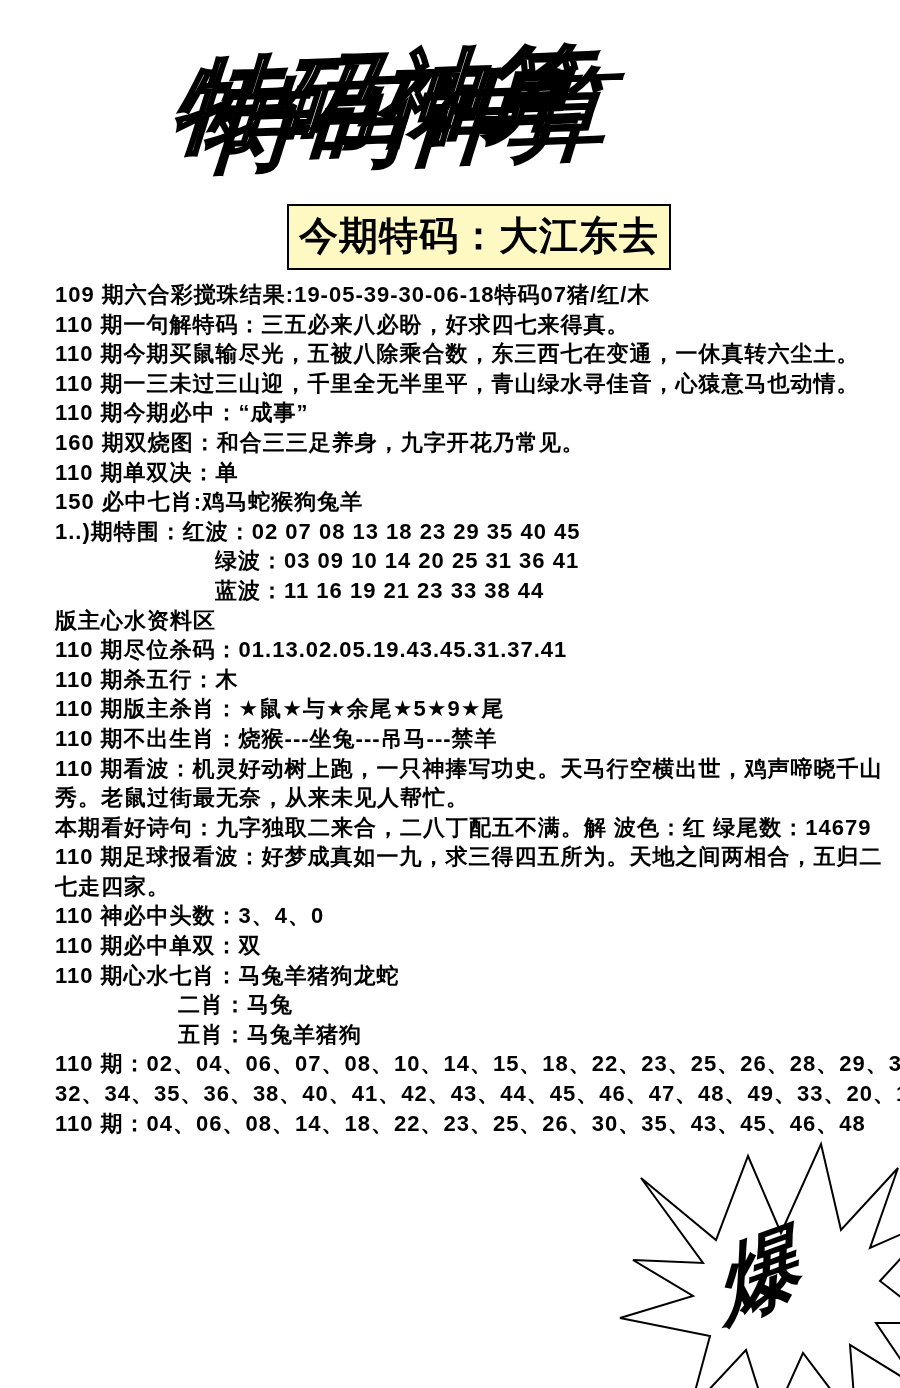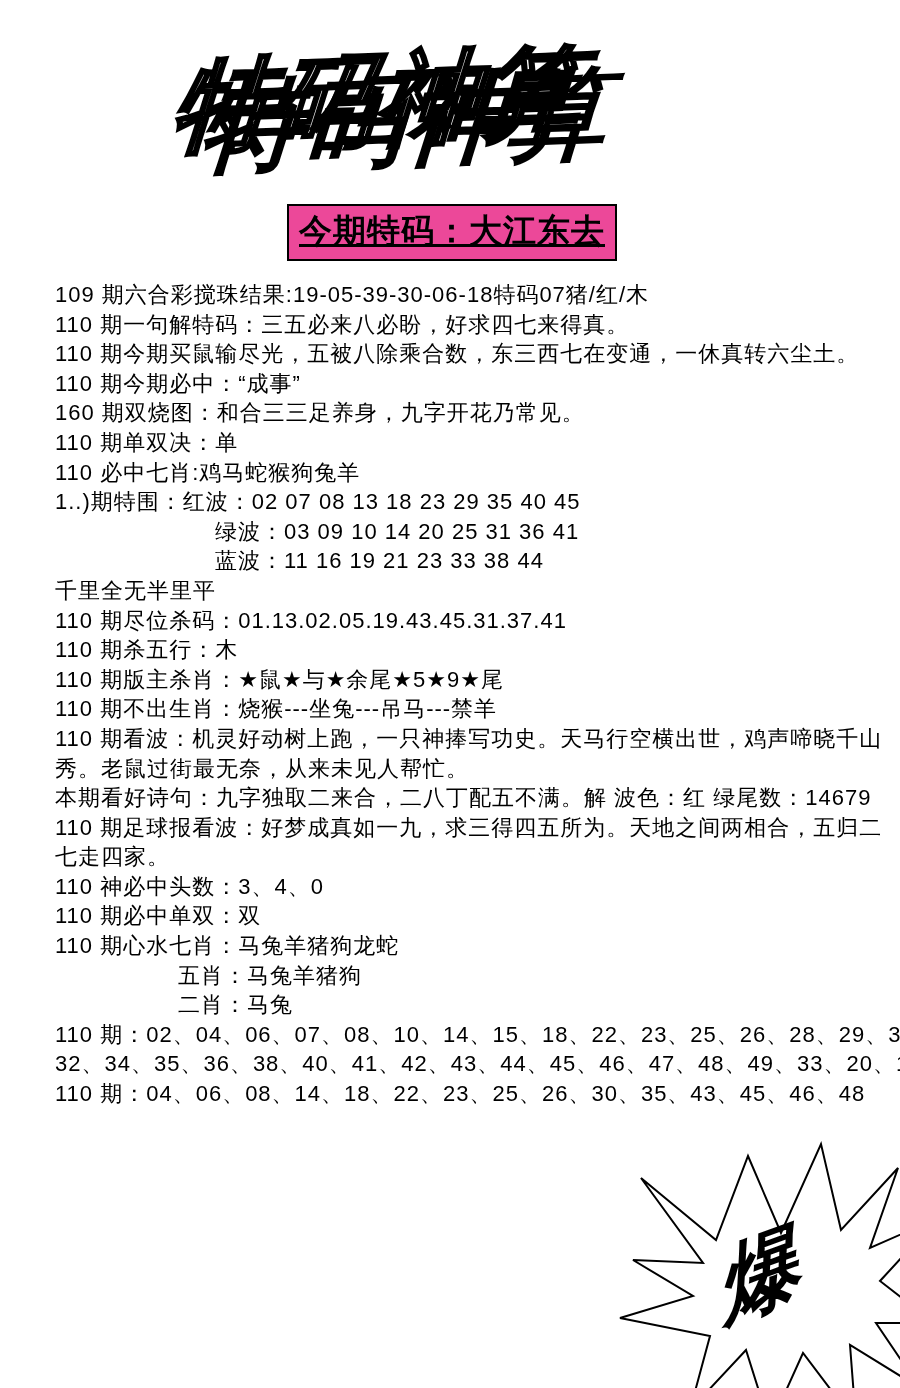--- a/index.html
+++ b/index.html
@@ -10,27 +10,27 @@
   
   .masthead{position:absolute;left:175px;top:46px;width:560px;height:170px;transform:rotate(-2deg);}
   .masthead .title{
     position:absolute;font-size:100px;font-weight:bold;white-space:nowrap;
     font-style:italic;transform:skewX(-6deg);letter-spacing:2px;line-height:1;
   }
   .masthead .outline{left:0;top:0;color:#fff;-webkit-text-stroke:3px #000;}
   .masthead .solid{left:26px;top:22px;color:#000;}
   
   .header-box{
-    position:absolute;left:287px;top:204px;border:2px solid #000;background:#ec4899;
-    padding:3px 10px 5px 10px;font-size:33px;font-weight:bold;letter-spacing:1px;white-space:nowrap;text-decoration:underline;
+    position:absolute;left:287px;top:204px;border:2px solid #000;background:#fef9c3;
+    padding:3px 10px 5px 10px;font-size:39px;font-weight:bold;letter-spacing:1px;white-space:nowrap;
   }
   
   .content{
     position:absolute;left:55px;top:280px;width:840px;
-    font-size:22px;font-weight:normal;letter-spacing:1px;line-height:29.6px;
+    font-size:22px;font-weight:bold;letter-spacing:1px;line-height:29.6px;
   }
   .line{white-space:nowrap;}
   .indent-1{padding-left:160px;}
   .indent-2{padding-left:123px;}
   
   .burst{position:absolute;left:598px;top:1138px;width:302px;height:250px;}
   .burst svg{position:absolute;left:0;top:0;}
   .burst-text{
     position:absolute;left:118px;top:96px;font-size:84px;font-weight:bold;line-height:1;
     font-style:italic;transform:rotate(-20deg) skewX(-10deg);color:#000;
@@ -45,42 +45,43 @@
     <span class="title outline">特码神算</span>
     <span class="title solid">特码神算</span>
   </div>
 
   <div class="header-box"><span>今期特码：</span><span>大江东去</span></div>
 
   <div class="content">
       <div class="line indent-0">109 期六合彩搅珠结果:19-05-39-30-06-18特码07猪/红/木</div>
       <div class="line indent-0">110 期一句解特码：三五必来八必盼，好求四七来得真。</div>
       <div class="line indent-0">110 期今期买鼠输尽光，五被八除乘合数，东三西七在变通，一休真转六尘土。</div>
+      <div class="line indent-0">110 期一三未过三山迎，千里全无半里平，青山绿水寻佳音，心猿意马也动情。</div>
       <div class="line indent-0">110 期今期必中：“成事”</div>
       <div class="line indent-0">160 期双烧图：和合三三足养身，九字开花乃常见。</div>
       <div class="line indent-0">110 期单双决：单</div>
-      <div class="line indent-0">110 必中七肖:鸡马蛇猴狗兔羊</div>
+      <div class="line indent-0">150 必中七肖:鸡马蛇猴狗兔羊</div>
       <div class="line indent-0">1..)期特围：红波：02 07 08 13 18 23 29 35 40 45</div>
       <div class="line indent-1">绿波：03 09 10 14 20 25 31 36 41</div>
       <div class="line indent-1">蓝波：11 16 19 21 23 33 38 44</div>
-      <div class="line indent-0">千里全无半里平</div>
+      <div class="line indent-0">版主心水资料区</div>
       <div class="line indent-0">110 期尽位杀码：01.13.02.05.19.43.45.31.37.41</div>
       <div class="line indent-0">110 期杀五行：木</div>
       <div class="line indent-0">110 期版主杀肖：★鼠★与★余尾★5★9★尾</div>
       <div class="line indent-0">110 期不出生肖：烧猴---坐兔---吊马---禁羊</div>
       <div class="line indent-0">110 期看波：机灵好动树上跑，一只神捧写功史。天马行空横出世，鸡声啼晓千山</div>
       <div class="line indent-0">秀。老鼠过街最无奈，从来未见人帮忙。</div>
       <div class="line indent-0">本期看好诗句：九字独取二来合，二八丁配五不满。解 波色：红 绿尾数：14679</div>
       <div class="line indent-0">110 期足球报看波：好梦成真如一九，求三得四五所为。天地之间两相合，五归二</div>
       <div class="line indent-0">七走四家。</div>
       <div class="line indent-0">110 神必中头数：3、4、0</div>
       <div class="line indent-0">110 期必中单双：双</div>
       <div class="line indent-0">110 期心水七肖：马兔羊猪狗龙蛇</div>
+      <div class="line indent-2">二肖：马兔</div>
       <div class="line indent-2">五肖：马兔羊猪狗</div>
-      <div class="line indent-2">二肖：马兔</div>
       <div class="line indent-0">110 期：02、04、06、07、08、10、14、15、18、22、23、25、26、28、29、30、</div>
       <div class="line indent-0">32、34、35、36、38、40、41、42、43、44、45、46、47、48、49、33、20、16</div>
       <div class="line indent-0">110 期：04、06、08、14、18、22、23、25、26、30、35、43、45、46、48</div>
     </div>
 
   <div class="burst">
     <svg width="302" height="250" viewBox="0 0 302 250">
       <polygon points="43,40 118,102 150,18 183,95 223,6 243,92 300,30 272,110 340,80 282,143 336,185 278,185 322,250 252,207 258,285 205,215 172,288 148,212 92,272 112,198 22,180 95,158 35,122 105,125" fill="#ffffff" stroke="#000000" stroke-width="2"></polygon>
     </svg>
     <span class="burst-text">爆</span>

